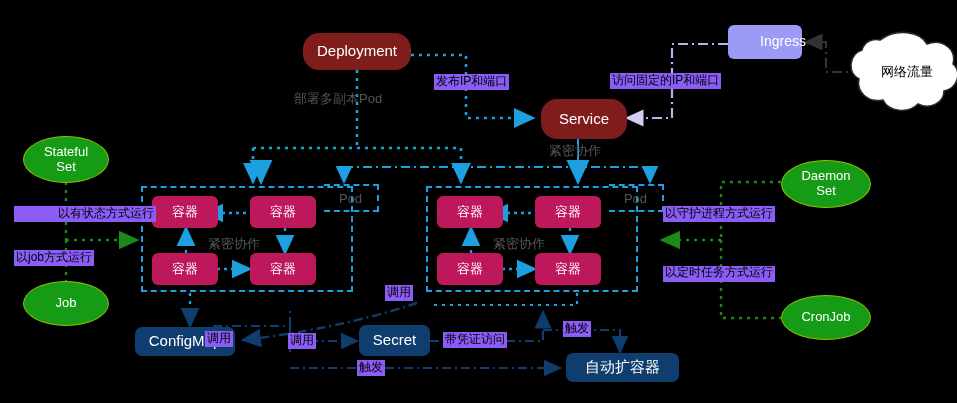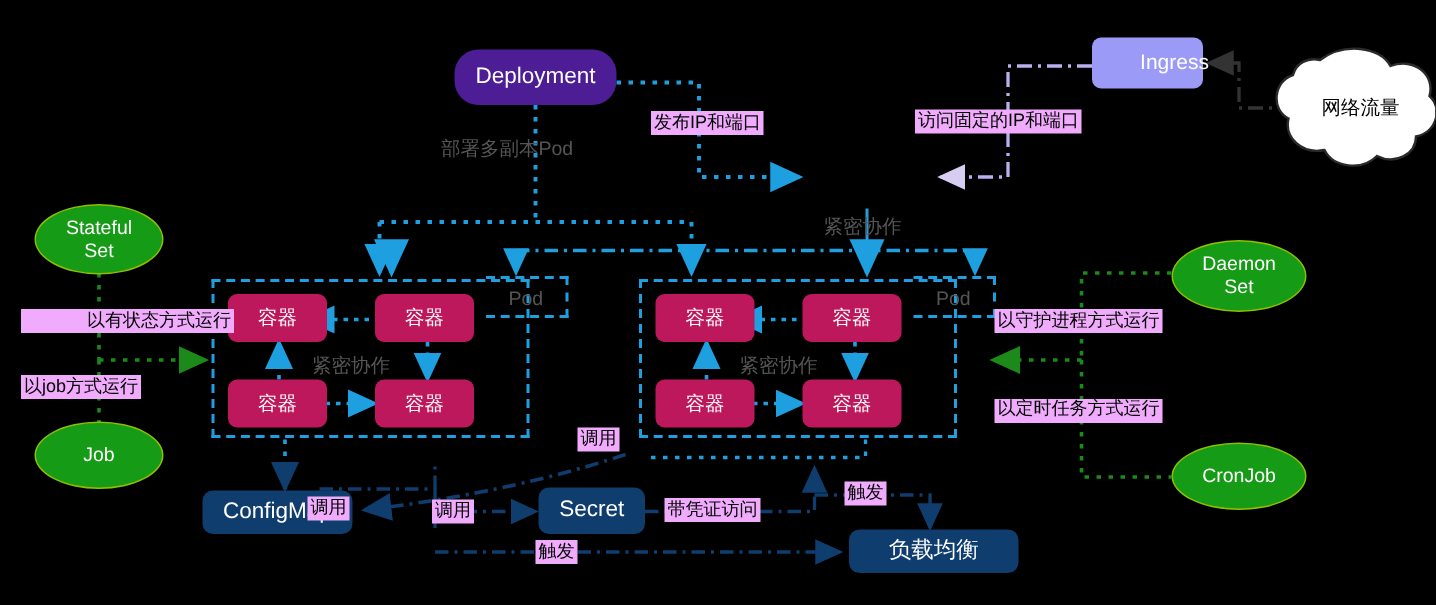--- a/index.html
+++ b/index.html
@@ -27,21 +27,21 @@
     box-sizing: border-box;
     display: flex;
     align-items: center;
     justify-content: center;
     text-align: center;
     color: #ffffff;
     line-height: 1.12;
   }
   
   .box-lightblue {
-    background: #4c1d95;
+    background: #7f1d1d;
     border-radius: 16px;
     font-size: 15px;
   }
   .box-container {
     background: #be185d;
     border-radius: 6px;
     font-size: 13px;
   }
   .box-purple {
     background: #9b9bf7;
@@ -92,21 +92,21 @@
     border-left: none;
     display: flex;
     align-items: center;
     justify-content: center;
     color: #555555;
     font-size: 13px;
   }
   
   .edge-label {
     position: absolute;
-    background: #f0abfc;
+    background: #8b5cf6;
     color: #000000;
     font-size: 12px;
     padding: 1px 2px;
     white-space: nowrap;
     line-height: 1.15;
   }
   
   .gray-label {
     position: absolute;
     color: #555555;
@@ -208,20 +208,21 @@
              C962,72 958,88 944,91 C944,103 930,110 918,104
              C908,114 889,112 883,100 C868,103 856,92 859,79
              C847,73 849,54 862,50 C864,42 872,38 880,40 Z" fill="#ffffff" stroke="#2a2a2a" stroke-width="1.6"></path>
   </svg>
   <div class="cloud-wrap" style="left:852px; top:28px; width:110px; height:88px;">
     <div class="cloud-label">网络流量</div>
   </div>
 
   <div class="node box-lightblue" style="left:303px; top:33px; width:108px; height:37px;">Deployment</div>
 
+  <div class="node box-lightblue" style="left:541px; top:99px; width:86px; height:40px;">Service</div>
 
   <div class="node box-purple" style="left:728px; top:25px; width:74px; height:34px;">Ingress</div>
 
   <div class="node ellipse-green" style="left:23px; top:136px; width:86px; height:47px;">
     <span>Stateful</span>
     <span>Set</span>
   </div>
 
   <div class="node ellipse-green" style="left:23px; top:281px; width:86px; height:45px;">Job</div>
 
@@ -229,21 +230,21 @@
     <span>Daemon</span>
     <span>Set</span>
   </div>
 
   <div class="node ellipse-green" style="left:781px; top:295px; width:90px; height:45px;">CronJob</div>
 
   <div class="node box-navy" style="left:135px; top:327px; width:100px; height:29px;">ConfigMap</div>
 
   <div class="node box-navy" style="left:359px; top:325px; width:71px; height:31px;">Secret</div>
 
-  <div class="node box-navy" style="left:566px; top:353px; width:113px; height:29px;">负载均衡</div>
+  <div class="node box-navy" style="left:566px; top:353px; width:113px; height:29px;">自动扩容器</div>
 
   <div class="pod-box" style="left:141px; top:186px; width:212px; height:106px;"></div>
   <div class="pod-tag" style="left:324px; top:184px; width:55px; height:28px;">Pod</div>
 
   <div class="node box-container" style="left:152px; top:196px; width:66px; height:32px;">容器</div>
   <div class="node box-container" style="left:250px; top:196px; width:66px; height:32px;">容器</div>
   <div class="node box-container" style="left:152px; top:253px; width:66px; height:32px;">容器</div>
   <div class="node box-container" style="left:250px; top:253px; width:66px; height:32px;">容器</div>
 
   <div class="gray-label" style="left:208px; top:235px;">紧密协作</div>

